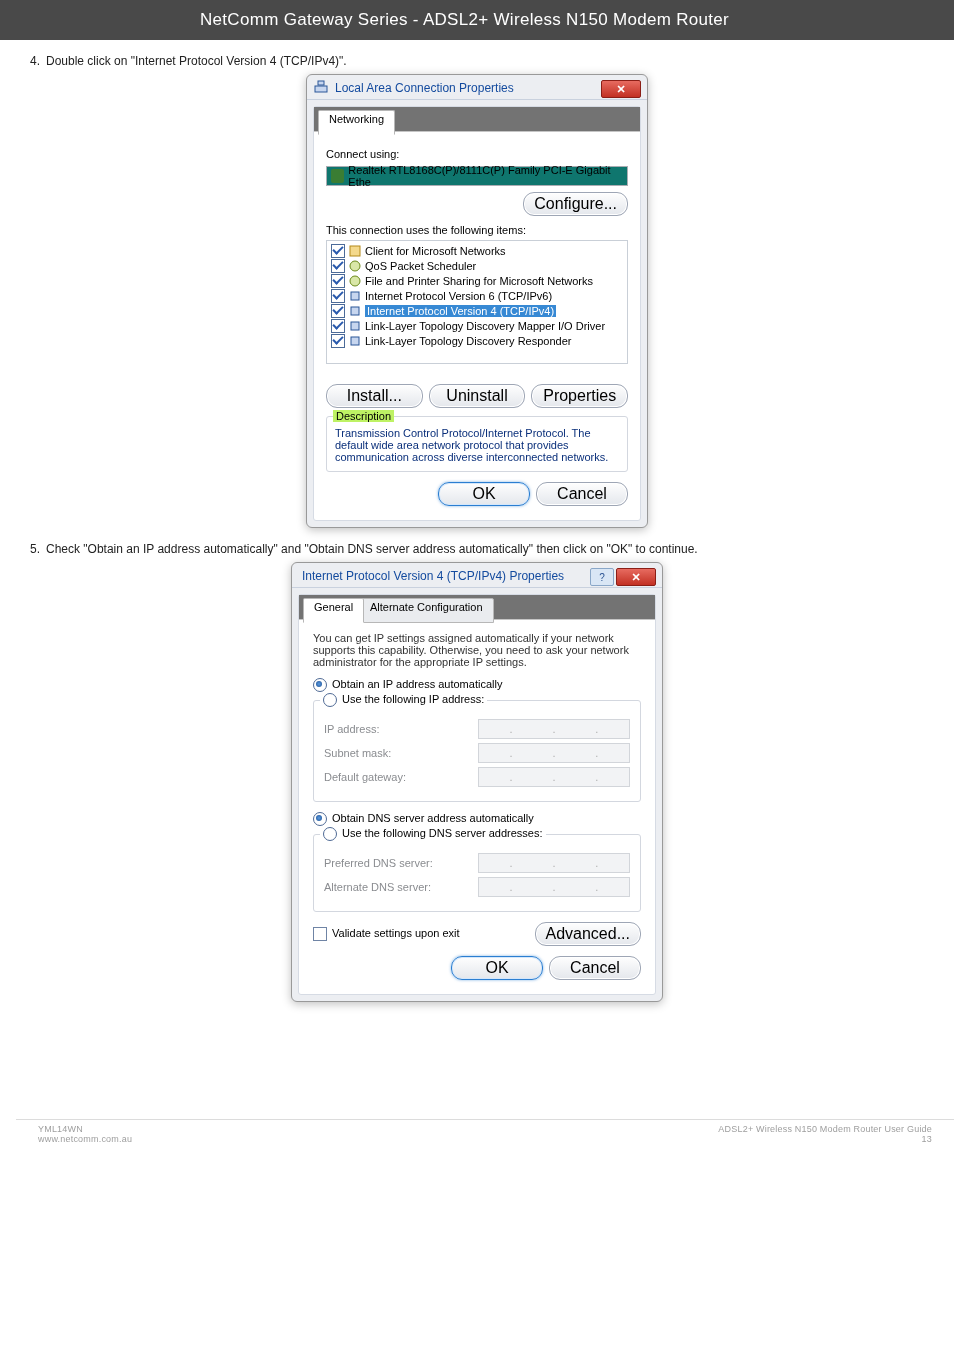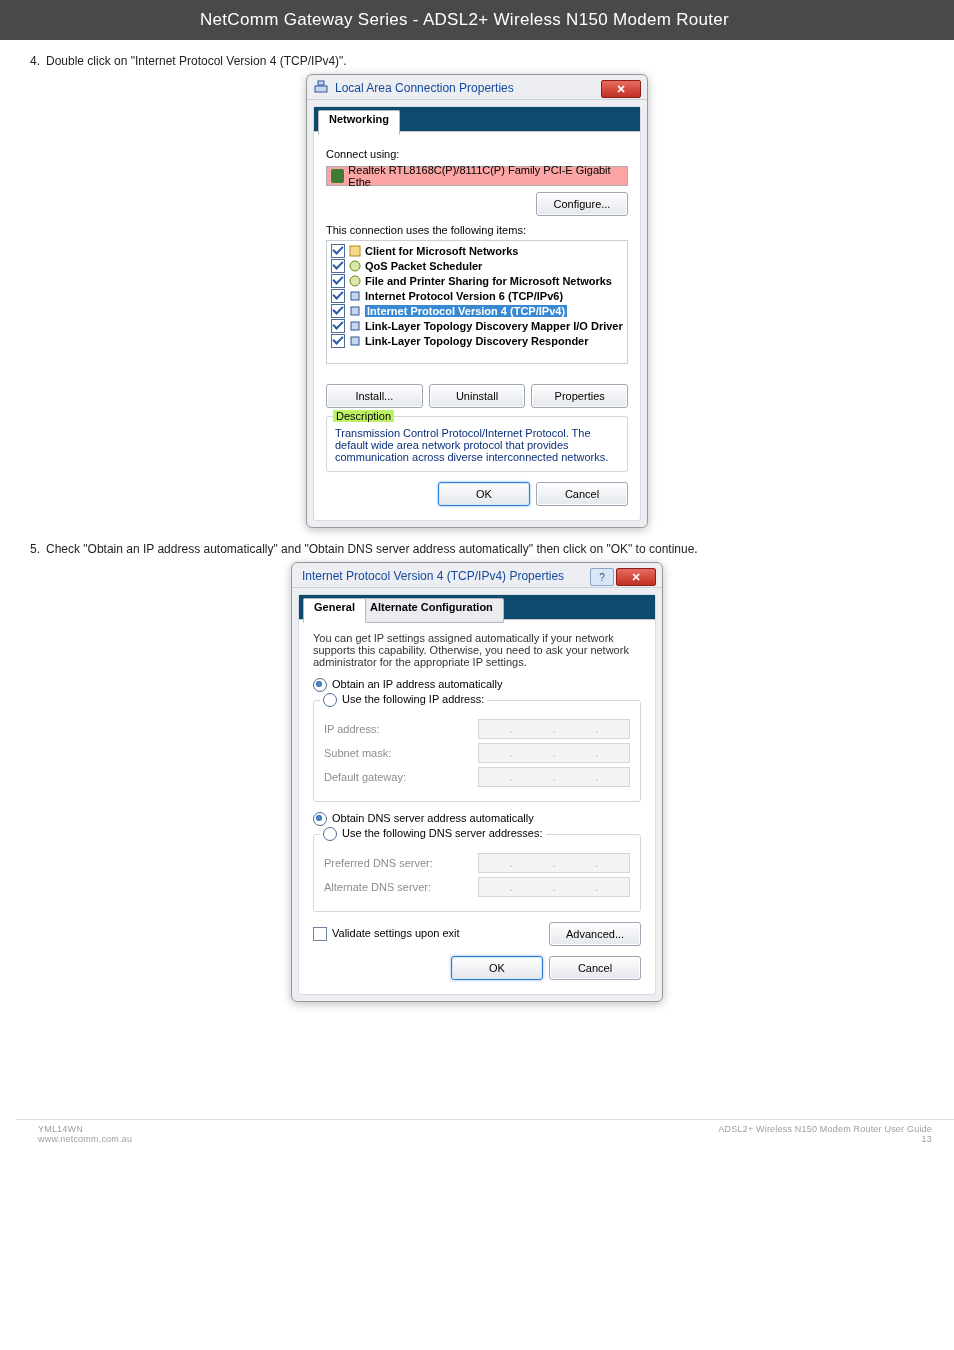--- a/index.html
+++ b/index.html
@@ -8,31 +8,31 @@
   .step { font-size:12px; color:#222; margin:14px 0 6px 26px; }
   .step-num { display:inline-block; width:14px; text-align:right; margin-right:6px;}
   
   .dialog-wrap { display:flex; justify-content:center; }
   .win-dialog { border:1px solid #999; border-radius:6px; background:#eceef2; width:348px; box-shadow:0 2px 10px rgba(0,0,0,0.25); position:relative; }
   .win-title { font-size:12px; color:#134a9e; padding:6px 8px 4px 28px; border-bottom:1px solid #c9d1de; position:relative; }
   .win-title .title-icon { position:absolute; left:7px; top:5px; width:14px; height:14px; }
   .win-close { position:absolute; right:6px; top:5px; width:38px; height:16px; background:#d94a3f; background:linear-gradient(#e76b60,#c23023); border:1px solid #8b1e16; border-radius:2px; display:flex; align-items:center; justify-content:center; }
   .win-close span { color:#fff; font-size:11px; font-weight:bold; line-height:1;}
   .inner { background:#fff; margin:6px; border:1px solid #d6dbe4; border-radius:3px; padding:0; }
-  .tab-strip { height:24px; border-bottom:1px solid #c5c5c5; position:relative; background:#0c4a6e;font-weight:bold; }
+  .tab-strip { height:24px; border-bottom:1px solid #c5c5c5; position:relative; background:#737373; }
   .tab { position:absolute; top:3px; height:21px; font-size:11px; padding:2px 10px 0; border:1px solid #b7b7b7; border-bottom:1px solid #fff; background:#fff; border-top-left-radius:2px; border-top-right-radius:2px; }
   .tab.active { z-index:2; }
   .tab.inactive { background:#eaecef; border-bottom:1px solid #b7b7b7; z-index:1; }
   .body { padding:10px 12px 12px; font-size:11px; }
   .field-row { margin:6px 0; }
-  .text-input-look { border:1px solid #abadb3; background:#fca5a5; height:18px; display:flex; align-items:center; padding:0 4px; font-size:11px; color:#000;}
+  .text-input-look { border:1px solid #abadb3; background:#0f766e; height:18px; display:flex; align-items:center; padding:0 4px; font-size:11px; color:#000;}
   .text-input-icon { width:14px; height:14px; background:#3a7d33; margin-right:4px; display:inline-block; border-radius:2px;}
-  .btn { display:inline-flex; align-items:center; justify-content:center; height:22px; min-width:70px; padding:0 10px; font-size:11px; background:linear-gradient(#fefefe,#e4e7ec); border:1px solid #9ea6b5; border-radius:3px; color:#000; box-shadow:inset 0 0 0 1px #fff; }
+  .btn { display:inline-flex; align-items:center; justify-content:center; height:22px; min-width:70px; padding:0 10px; font-size:16px; background:linear-gradient(#fefefe,#e4e7ec); border:1px solid #9ea6b5; border-radius:11px; color:#000; box-shadow:inset 0 0 0 1px #fff; }
   .btn.default { border-color:#2b7ed1; box-shadow:0 0 3px rgba(43,126,209,0.6), inset 0 0 0 1px #d4e7fb; }
-  .listbox { border:1px solid #c9cfd7; height:118px; overflow:auto; padding:2px 3px;font-weight:bold; }
+  .listbox { border:1px solid #c9cfd7; height:118px; overflow:auto; padding:2px 3px; }
   .listrow { display:flex; align-items:center; height:15px; font-size:11px; gap:3px; padding:0 0 0 1px;}
   .listrow .cb { width:12px; height:12px; border:1px solid #4c6b99; background:#fff; position:relative;}
   .listrow .cb.checked::after { content:""; position:absolute; left:1px; top:1px; width:8px; height:4px; border-left:2px solid #2a5aad; border-bottom:2px solid #2a5aad; transform:rotate(-45deg);}
   .listrow .ico { width:14px; height:14px; display:inline-block; }
   .listrow.sel span.txt { background:#3789d4; color:#fff; padding:0 2px;}
   .desc-box { border:1px solid #d3d7df; border-radius:3px; padding:6px 8px 8px; margin-top:8px; }
   .desc-box .legend { position:relative; top:-13px; left:-2px; background:#bef264; display:inline-block; padding:0 3px; font-size:11px; color:#000;}
   .link-blue { color:#0a2f7a; }
   
   .ipprops .body { padding:12px 14px 12px; }

